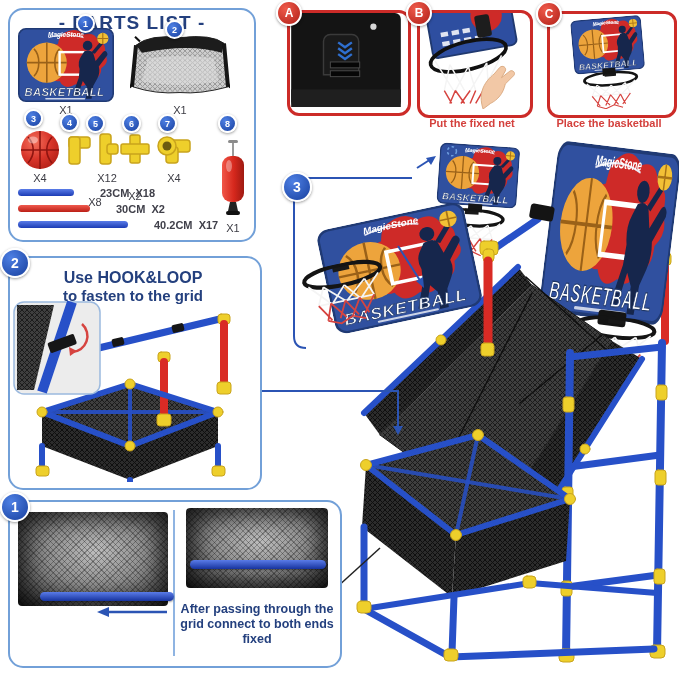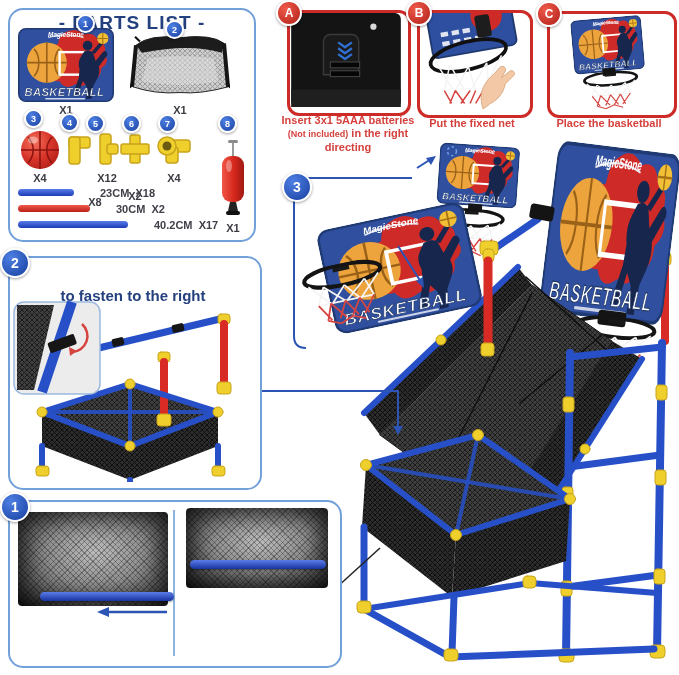--- a/index.html
+++ b/index.html
@@ -10,21 +10,21 @@
   .redbox{position:absolute;border:3px solid #cc2b28;border-radius:12px;background:#fff;overflow:hidden;z-index:2;}
   .badge{position:absolute;display:flex;align-items:center;justify-content:center;border-radius:50%;
          color:#fff;font-weight:bold;border:2px solid #fff;box-shadow:0 1px 3px rgba(0,0,0,.4);z-index:5;}
   .badge.blue{background:radial-gradient(circle at 35% 30%,#4e80e4,#173f9e);}
   .badge.red{background:radial-gradient(circle at 35% 30%,#ef5a4a,#b01f18);}
   .b-sm{width:15px;height:15px;font-size:9px;}
   .b-md{width:22px;height:22px;font-size:12px;}
   .b-lg{width:26px;height:26px;font-size:14px;}
   .navy{color:#24407e;font-weight:bold;text-align:center;}
   .cap-red{position:absolute;color:#d4413d;font-weight:600;text-align:center;line-height:13px;font-size:11px;z-index:3;}
-  .count{position:absolute;color:#3c3c44;font-weight:700;font-size:11px;text-align:center;}
+  .count{position:absolute;color:#3c3c44;font-weight:400;font-size:11px;text-align:center;}
   .rod-bar{position:absolute;height:7px;border-radius:3.5px;}
   .rod-blue{background:linear-gradient(180deg,#5a7ce8,#1c3cb4);}
   .rod-red{background:linear-gradient(180deg,#f05a4e,#bb1f16);}
   .rod-label{position:absolute;font-size:11px;font-weight:600;color:#40404a;white-space:pre;margin-left:20px;}
   .abs{position:absolute;}
   .mesh-photo{position:absolute;border-radius:4px;
     background:
       repeating-linear-gradient(45deg, rgba(15,15,15,.30) 0 1px, transparent 1px 4px),
       repeating-linear-gradient(-45deg, rgba(15,15,15,.30) 0 1px, transparent 1px 4px),
       radial-gradient(ellipse at 52% 42%, #bdbdbd 0%, #8d8d8d 45%, #454545 82%, #181818 100%);
@@ -173,24 +173,20 @@
       <rect x="0" y="0" width="112" height="96" rx="6" fill="#141414"></rect>
       <rect x="0" y="78" width="112" height="18" fill="#1f1f1f"></rect>
       <path d="M40 22 h22 a7 7 0 0 1 7 7 v34 h-36 V29 a7 7 0 0 1 7 -7 z" fill="#1a1a1a" stroke="#3a3a3a" stroke-width="1.5"></path>
       <path d="M48 30 l7 5 7 -5 M48 36 l7 5 7 -5 M48 42 l7 5 7 -5" stroke="#2e6fd0" stroke-width="2.5" fill="none"></path>
       <rect x="40" y="50" width="30" height="6" fill="#060606" stroke="#494949" stroke-width="1"></rect>
       <rect x="40" y="59" width="30" height="6" fill="#060606" stroke="#494949" stroke-width="1"></rect>
       <circle cx="84" cy="14" r="3.2" fill="#d8d8d8"></circle>
     </svg>
   </div>
   <span class="badge red b-md" style="left:276px;top:0px;">A</span>
-  <div class="cap-red" style="left:264px;top:114px;width:168px;">
-    <span>Insert 3x1 5AAA batteries</span><br>
-    <span style="font-size:9px;">(Not included)</span><span> in the right directing</span>
-  </div>
 
   <div class="redbox" style="left:417px;top:10px;width:110px;height:102px;">
     <svg width="104" height="96" viewBox="0 0 108 104">
       <g transform="rotate(-10 54 20)">
         <rect x="8" y="-20" width="92" height="62" rx="6" fill="#2e4ea0" stroke="#20396f" stroke-width="2"></rect>
         <circle cx="72" cy="6" r="17" fill="#ce2a28"></circle>
         <path d="M20 18 h34 M20 28 h44" stroke="#ffffff" stroke-width="5" stroke-dasharray="8 4" opacity="0.85"></path>
       </g>
       <rect x="58" y="2" width="16" height="24" rx="3" fill="#1d1d1d" transform="rotate(-10 66 14)"></rect>
       <g transform="rotate(-14 50 46)">
@@ -320,21 +316,22 @@
     </g>
     <polygon points="436,156 426,158 431,165" fill="#2b54b4"></polygon>
     <polygon points="424,288 416,281 423,277" fill="#2b54b4"></polygon>
     <polygon points="398,435 393,426 403,426" fill="#2b54b4"></polygon>
     <path d="M336 588 L380 548" stroke="#222" stroke-width="1.5" fill="none"></path>
   </svg>
 
   <span class="badge blue b-lg" style="left:282px;top:172px;">3</span>
 
   <section class="panel" style="left:8px;top:256px;width:250px;height:230px;">
-    <div class="cap-navy" style="left:0;top:30px;width:246px;font-size:15px;">to fasten to the right</div>
+    <div class="cap-navy" style="left:0;top:12px;width:246px;font-size:16px;">Use HOOK&amp;LOOP</div>
+    <div class="cap-navy" style="left:0;top:30px;width:246px;font-size:15px;">to fasten to the grid</div>
 
     <svg class="abs" style="left:2px;top:42px;" width="242" height="182" viewBox="0 0 242 182">
       <g stroke-linecap="round">
         <polygon points="118,84 30,112 118,146 206,112" fill="url(#meshD)"></polygon>
         <polygon points="30,112 118,146 118,180 30,146" fill="url(#meshD2)"></polygon>
         <polygon points="118,146 206,112 206,146 118,180" fill="url(#meshD2)"></polygon>
         <line x1="118" y1="84" x2="118" y2="146" stroke="#2750c8" stroke-width="4" opacity="0.9"></line>
         <line x1="30" y1="112" x2="206" y2="112" stroke="#2750c8" stroke-width="4" opacity="0.9"></line>
         <line x1="70" y1="52" x2="212" y2="18" stroke="#2750c8" stroke-width="7"></line>
         <rect x="100" y="38" width="12" height="8" rx="2" fill="#161616" transform="rotate(-14 106 42)"></rect>
@@ -376,16 +373,17 @@
 
     <div class="mesh-photo" style="left:8px;top:10px;width:150px;height:94px;"></div>
     <div class="photo-rod" style="left:30px;top:90px;width:134px;"></div>
     <svg class="abs" style="left:85px;top:104px;" width="80" height="12">
       <line x1="12" y1="6" x2="72" y2="6" stroke="#2b54b4" stroke-width="2.5"></line>
       <polygon points="2,6 14,1 14,11" fill="#2b54b4"></polygon>
     </svg>
 
     <div class="mesh-photo" style="left:176px;top:6px;width:142px;height:80px;"></div>
     <div class="photo-rod" style="left:180px;top:58px;width:136px;"></div>
+    <div class="cap-navy" style="left:168px;top:100px;width:158px;font-size:12.5px;line-height:15px;">After passing through the grid connect to both ends fixed</div>
   </section>
   <span class="badge blue b-lg" style="left:0px;top:492px;">1</span>
 
 </div>
 
 </body></html>

